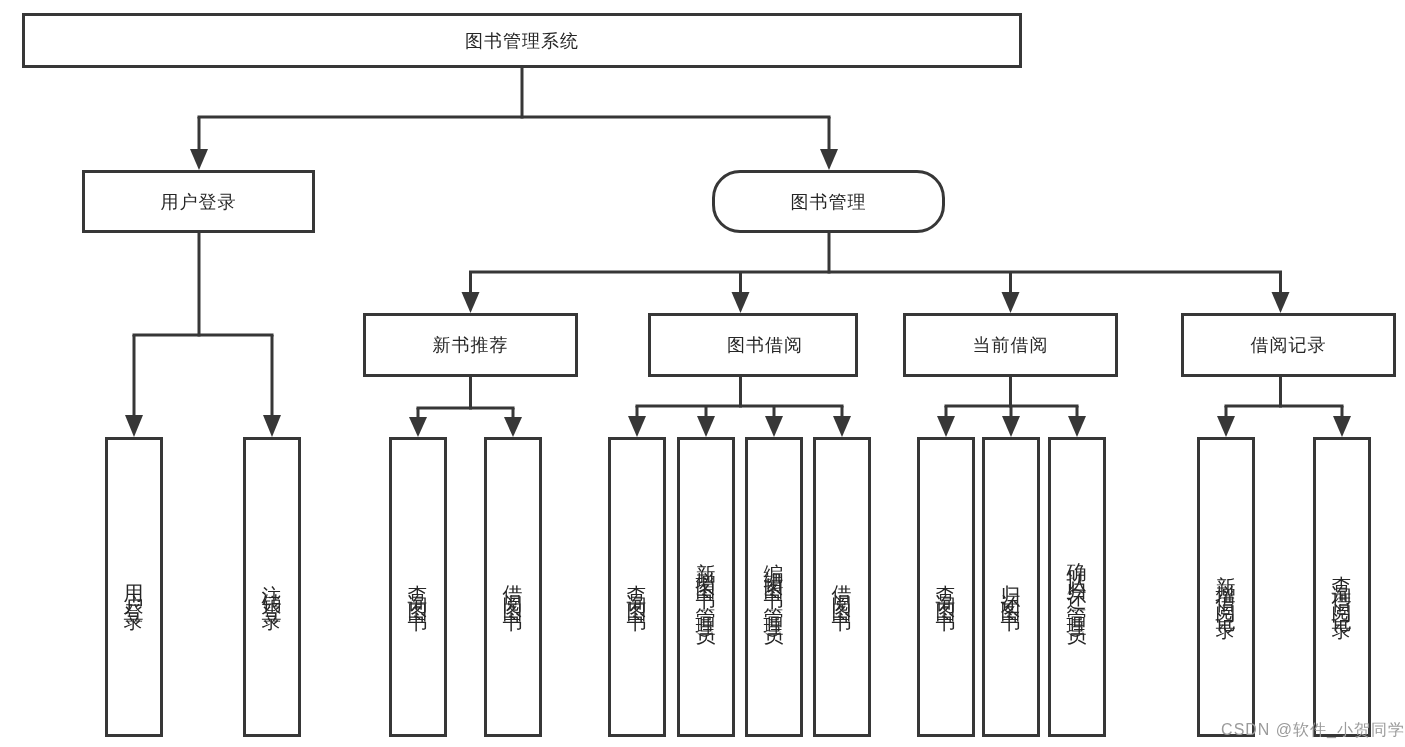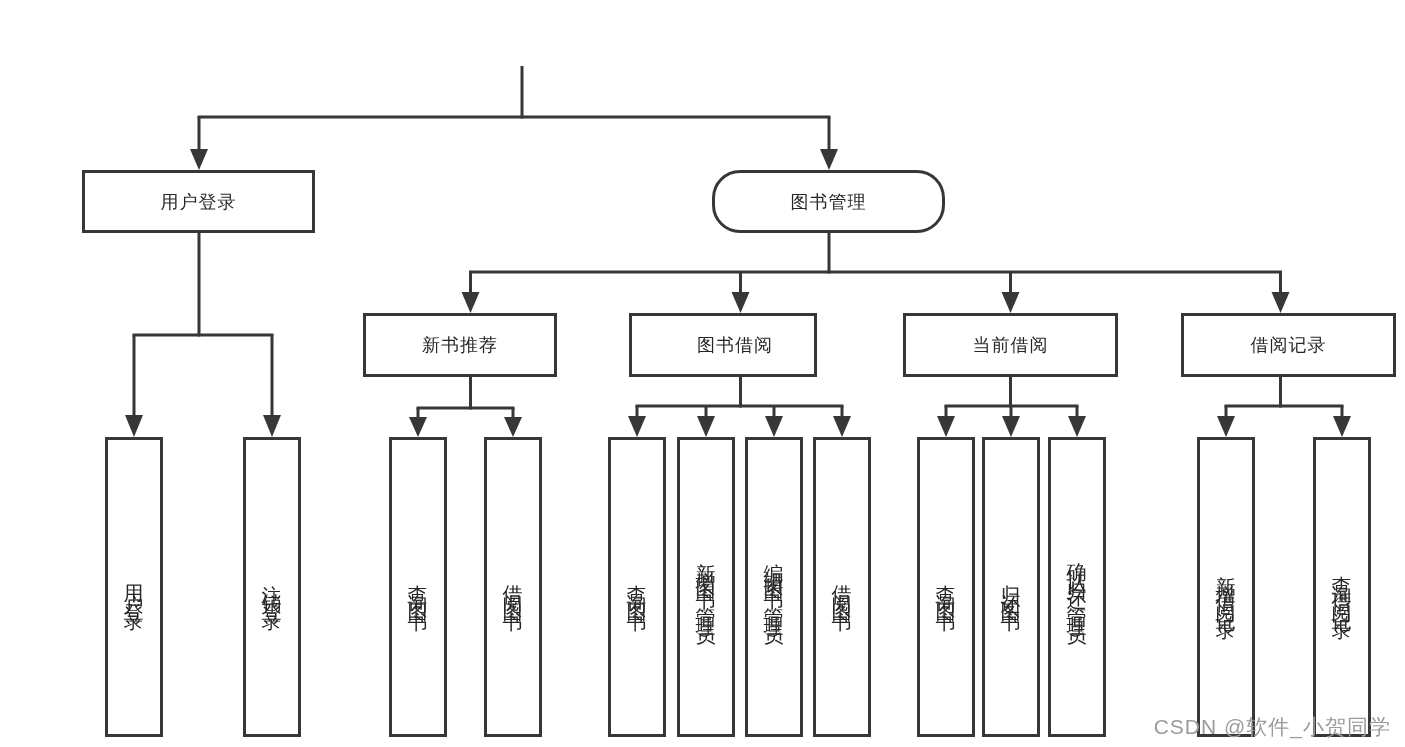--- a/index.html
+++ b/index.html
@@ -49,23 +49,23 @@
   }
   .vbox .vtext {
     writing-mode: vertical-rl;
     text-orientation: mixed;
     letter-spacing: 9px;
     line-height: 1;
     white-space: nowrap;
   }
   .watermark {
     position: absolute;
-    right: 14px;
+    right: 0;
     bottom: 6px;
-    font-size: 21px;
+    font-size: 16px;
     color: #9b9b9b;
     letter-spacing: 1px;
     white-space: nowrap;
   }
 </style>
 </head>
 <body>
 
 <div class="canvas">
 
@@ -124,26 +124,27 @@
     <polygon points="1068,416 1086,416 1077,437"></polygon>
 
     <line x1="1280.5" y1="375" x2="1280.5" y2="407.5"></line>
     <line x1="1224.5" y1="406" x2="1343.5" y2="406"></line>
     <line x1="1226" y1="406" x2="1226" y2="418"></line>
     <polygon points="1217,416 1235,416 1226,437"></polygon>
     <line x1="1342" y1="406" x2="1342" y2="418"></line>
     <polygon points="1333,416 1351,416 1342,437"></polygon>
   </svg>
 
+  <div class="node hbox" style="left:22px; top:13px; width:1000px; height:55px;">图书管理系统</div>
 
   <div class="node hbox" style="left:82px; top:170px; width:233px; height:63px;">用户登录</div>
   <div class="node hbox" style="left:712px; top:170px; width:233px; height:63px;border-radius:28px;">图书管理</div>
 
-  <div class="node hbox" style="left:363px; top:313px; width:194px; height:64px;">新书推荐</div>
-  <div class="node hbox" style="left:629px; top:313px; width:188px; height:64px;padding-left:24px;">图书借阅</div>
+  <div class="node hbox" style="left:363px; top:313px; width:215px; height:64px;">新书推荐</div>
+  <div class="node hbox" style="left:648px; top:313px; width:210px; height:64px;padding-left:24px;">图书借阅</div>
   <div class="node hbox" style="left:903px; top:313px; width:215px; height:64px;">当前借阅</div>
   <div class="node hbox" style="left:1173px; top:313px; width:215px; height:64px;margin-left:8px;">借阅记录</div>
 
   <div class="node vbox" style="left:105px; top:437px;">
     <span class="vtext">用户登录</span>
   </div>
   <div class="node vbox" style="left:243px; top:437px;">
     <span class="vtext">注销登录</span>
   </div>
 

